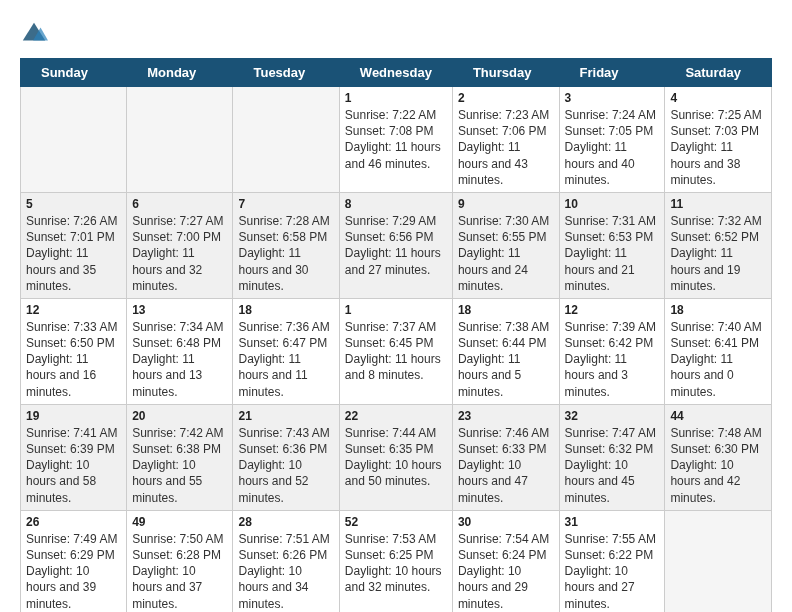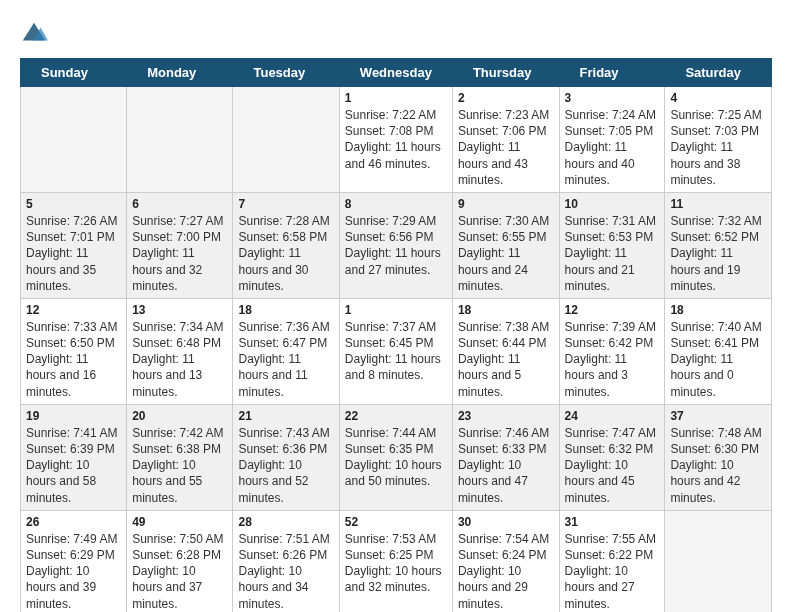--- a/index.html
+++ b/index.html
@@ -223,25 +223,25 @@
         </td>
         <td>
           <span class="day-number">22</span>
           <div class="day-info">Sunrise: 7:44 AM<br>Sunset: 6:35 PM<br>Daylight: 10 hours and 50 minutes.</div>
         </td>
         <td>
           <span class="day-number">23</span>
           <div class="day-info">Sunrise: 7:46 AM<br>Sunset: 6:33 PM<br>Daylight: 10 hours and 47 minutes.</div>
         </td>
         <td>
-          <span class="day-number">24</span>
+          <span class="day-number">32</span>
           <div class="day-info">Sunrise: 7:47 AM<br>Sunset: 6:32 PM<br>Daylight: 10 hours and 45 minutes.</div>
         </td>
         <td>
-          <span class="day-number">37</span>
+          <span class="day-number">44</span>
           <div class="day-info">Sunrise: 7:48 AM<br>Sunset: 6:30 PM<br>Daylight: 10 hours and 42 minutes.</div>
         </td>
       </tr>
       <tr>
         <td>
           <span class="day-number">26</span>
           <div class="day-info">Sunrise: 7:49 AM<br>Sunset: 6:29 PM<br>Daylight: 10 hours and 39 minutes.</div>
         </td>
         <td>
           <span class="day-number">49</span>

